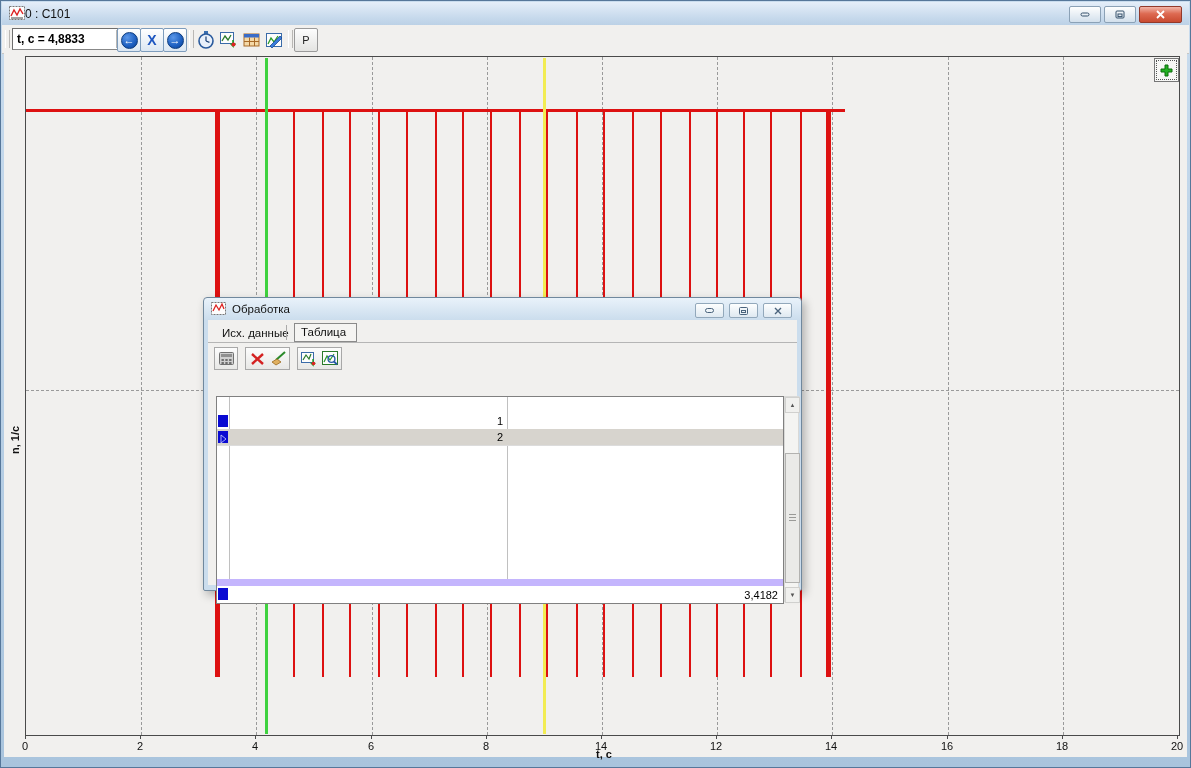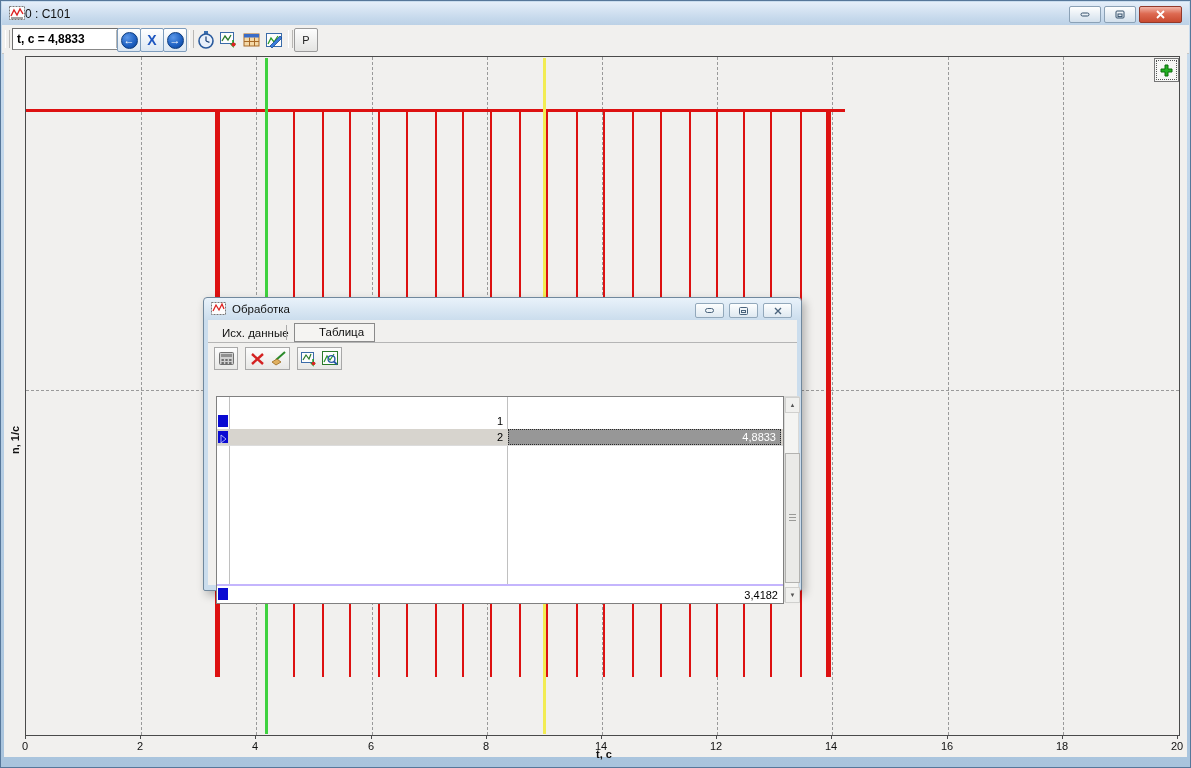--- a/index.html
+++ b/index.html
@@ -65,39 +65,39 @@
     display:flex;align-items:center;padding-left:7px;}
   .dlg-title-text{font-size:11.5px;color:#111;margin-left:6px;}
   .dlg-btns{position:absolute;right:9px;top:5px;display:flex;gap:5px;}
   .dlg-btn{width:27px;height:13px;border:1px solid #92a8bb;border-radius:2px;
     background:linear-gradient(#fdfefe,#dfe9f1);display:flex;align-items:center;justify-content:center;}
   .dlg-body{position:absolute;left:4px;right:4px;top:22px;bottom:5px;background:#f1f0ee;}
   .tabs{position:absolute;left:0;right:0;top:2px;height:20px;border-bottom:1px solid #b5b5b5;}
   .tab-inactive{position:absolute;left:8px;top:3px;font-size:11.5px;color:#111;padding:2px 6px;}
   .tab-sep{position:absolute;left:78px;top:3px;height:15px;width:0;border-left:1px solid #aaa;}
   .tab-active{position:absolute;left:86px;top:1px;font-size:11.5px;color:#111;
-    border:1px solid #8a8a8a;background:#f5f4f2;padding:2px 10px 3px 24px;}
+    border:1px solid #8a8a8a;background:#f5f4f2;padding:2px 10px 3px 6px;}
   .dlg-toolbar{position:absolute;left:6px;top:26px;height:24px;right:6px;}
   .dbtn{position:absolute;top:1px;width:22px;height:21px;display:flex;align-items:center;justify-content:center;
     border:1px solid #a8a8a8;background:linear-gradient(#fcfcfc,#e8e8e6);}
   .dbtn.noleft{border-left:none;}
   
   .tbl{position:absolute;left:8px;top:76px;width:566px;height:206px;
     border:1px solid #808080;background:#fff;}
   .tbl .hdr{position:absolute;left:0;top:0;right:0;height:16px;background:#0a0ad2;}
   .hdr-cell{position:absolute;top:0;height:16px;color:#fff;font-weight:bold;font-size:11px;
     display:flex;align-items:center;justify-content:center;}
   .colline{position:absolute;top:0;bottom:0;width:0;border-left:1px solid #c0c0c0;}
   .row{position:absolute;left:0;right:0;height:16px;border-bottom:1px solid #dcdcdc;}
   .cell{position:absolute;top:0;height:16px;font-size:11px;color:#000;
     display:flex;align-items:center;justify-content:flex-end;padding-right:4px;box-sizing:border-box;}
   .marker{position:absolute;left:1px;top:2px;width:10px;height:12px;background:#0a0ad2;}
   .row.sel{background:#d7d4ce;}
   .selcell{background:#979797;border:1px dotted #2a2a2a;color:#fff;}
-  .footer-row{position:absolute;left:0;right:0;bottom:0;height:17px;border-top:2px solid #c4b5fd;background:#fff;}
+  .footer-row{position:absolute;left:0;right:0;bottom:0;height:17px;border-top:7px solid #c4b5fd;background:#fff;}
   
   .sb{position:absolute;left:576px;top:76px;width:15px;height:206px;background:#f4f4f2;border:1px solid #d9d9d7;box-sizing:border-box;}
   .sb-btn{position:absolute;left:0;width:13px;height:14px;background:#f0f0ee;border:1px solid #d0d0ce;
     display:flex;align-items:center;justify-content:center;font-size:6px;color:#555;}
   .sb-thumb{position:absolute;left:0;width:13px;background:#eaeae8;border:1px solid #b2b2b0;}
   .sb-grip{position:absolute;left:3px;width:7px;height:1px;background:#9a9a98;}
   
   #plot-layer .spike{position:absolute;background:#dd1111;}
   #plot-layer .baseline{position:absolute;background:#dd1111;}
   #plot-layer .marker-line{position:absolute;}
@@ -344,21 +344,20 @@
           <div class="marker"></div>
           <div class="cell" style="left:13px;width:277px">1</div>
         </div>
         <div class="row sel" style="top:32px">
           <div class="marker">
             <svg width="10" height="12">
                 <path d="M3 2 L8 6 L3 10 Z" fill="#0a0ad2" stroke="#cfd4ff" stroke-width="0.8"></path>
               </svg>
           </div>
           <div class="cell" style="left:13px;width:277px">2</div>
-          <div class="cell selcell" style="left:291px;width:273px">4,8833</div>
         </div>
 
         <div class="footer-row">
           <div class="marker"></div>
           <div class="cell" style="left:291px;width:274px;height:17px">3,4182</div>
         </div>
       </div>
 
       <div class="sb">
         <div class="sb-btn" style="top:0">▲</div>

